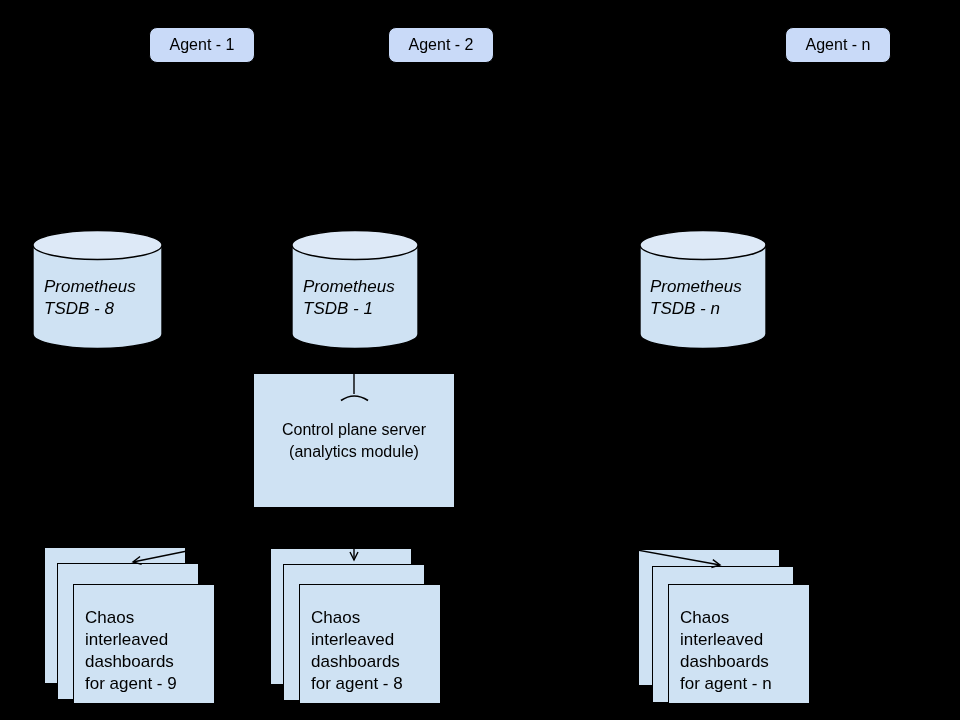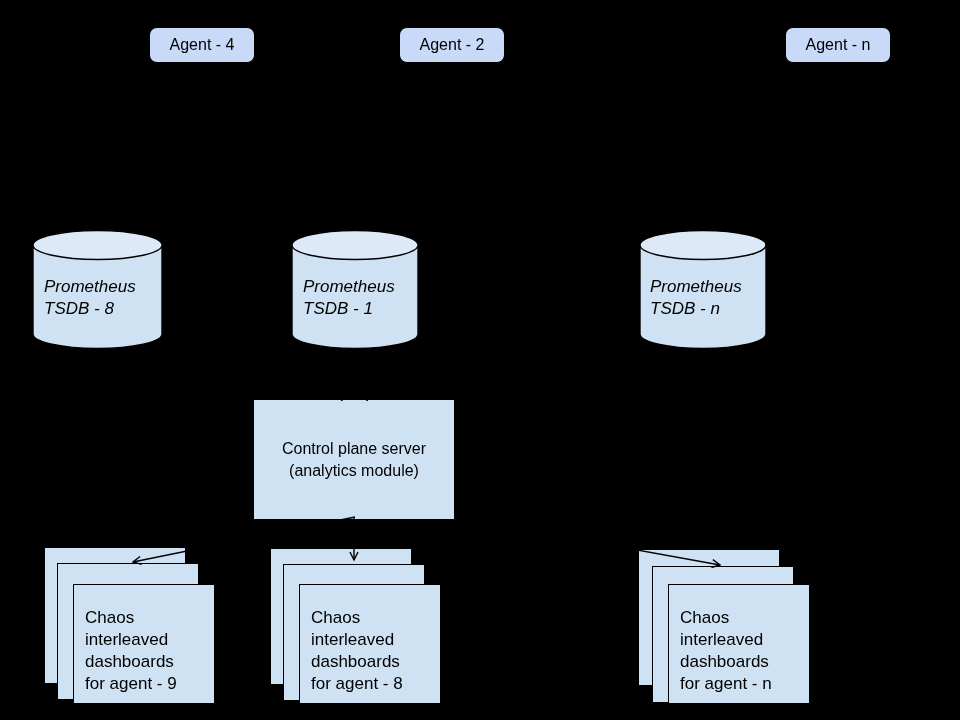--- a/index.html
+++ b/index.html
@@ -12,21 +12,21 @@
     position:absolute;width:106px;height:36px;background:#c9daf8;
     border:1.5px solid #000;border-radius:8px;
     display:flex;align-items:center;justify-content:center;
     font-size:16px;box-sizing:border-box;
   }
   .cyl-label{
     position:absolute;top:276px;font-size:17px;line-height:22px;font-style:italic;
   }
   .cyl-label span{display:block;}
   .control-plane{
-    position:absolute;left:254px;top:400px;width:200px;height:119px;
+    position:absolute;left:254px;top:374px;width:200px;height:133px;
     background:#cfe2f3;display:flex;flex-direction:column;
     align-items:center;justify-content:center;
     font-size:16px;line-height:22px;text-align:center;
   }
   .control-plane span{display:block;}
   .sheet{
     position:absolute;width:142px;height:137px;background:#cfe2f3;
     border:1px solid #000;box-sizing:border-box;
   }
   .sheet.front{height:120px;padding:22px 8px 0 11px;font-size:17px;line-height:22px;}
@@ -47,23 +47,23 @@
       <path d="M 292 245 L 292 334 A 63 14.5 0 0 0 418 334 L 418 245" fill="#cfe2f3" stroke="#000" stroke-width="1.4"></path>
       <ellipse cx="355" cy="245" rx="63" ry="14.5" fill="#dde9f7" stroke="#000" stroke-width="1.4"></ellipse>
     </g>
     <g>
       <path d="M 640 245 L 640 334 A 63 14.5 0 0 0 766 334 L 766 245" fill="#cfe2f3" stroke="#000" stroke-width="1.4"></path>
       <ellipse cx="703" cy="245" rx="63" ry="14.5" fill="#dde9f7" stroke="#000" stroke-width="1.4"></ellipse>
     </g>
   </svg>
 
   <div class="agent-box" style="left:149px;top:27px;">
-    <span>Agent - 4</span>
+    <span>Agent - 1</span>
   </div>
-  <div class="agent-box" style="left:399px;top:27px;">
+  <div class="agent-box" style="left:388px;top:27px;">
     <span>Agent - 2</span>
   </div>
   <div class="agent-box" style="left:785px;top:27px;">
     <span>Agent - n</span>
   </div>
 
   <div class="cyl-label" style="left:44px;">
     <span>Prometheus</span>
     <span>TSDB - 8</span>
   </div>

